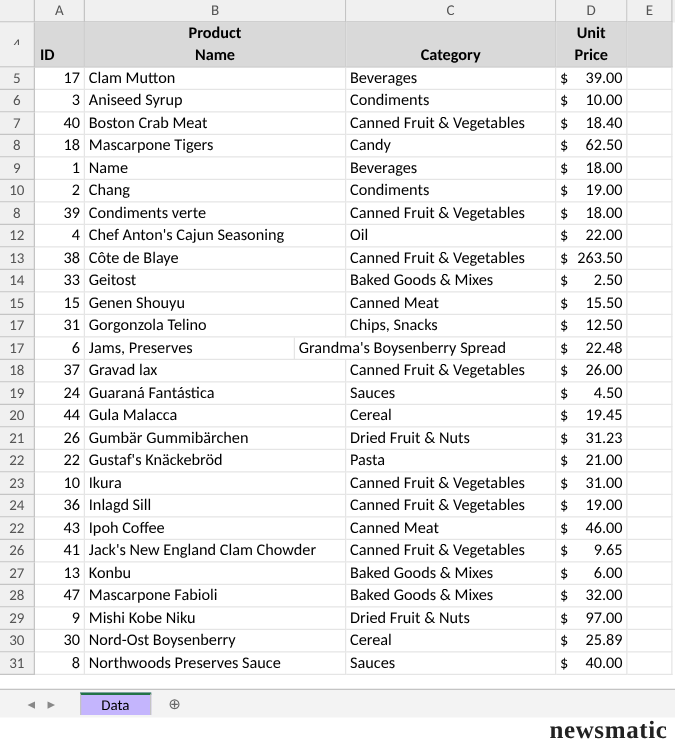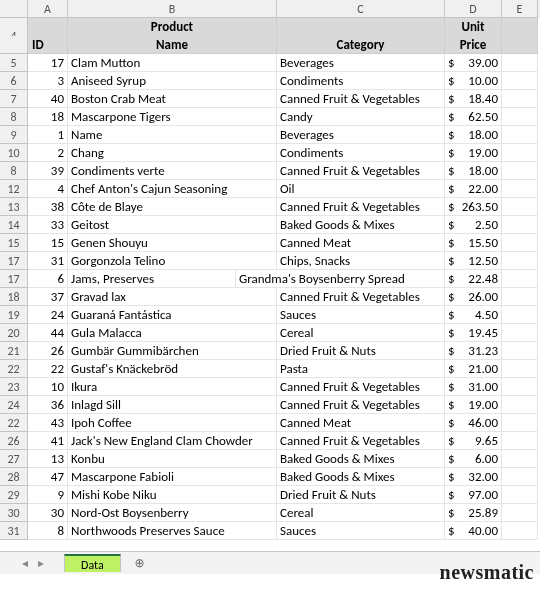--- a/index.html
+++ b/index.html
@@ -123,21 +123,21 @@
     width: 14px;
     height: 14px;
     display: flex;
     align-items: center;
     justify-content: center;
     color: #888;
     margin-right: 2px;
   }
   .tab {
     padding: 2px 16px;
-    background: #bef264;
+    background: #c4b5fd;
     border: 1px solid #c4c4c4;
     border-bottom: none;
     border-top: 2px solid #217346;
     margin-right: 0;
     height: 18px;
     line-height: 14px;
     box-sizing: border-box;
   }
   .addsheet {
     width: 20px;
@@ -145,21 +145,21 @@
     display: flex;
     align-items: center;
     justify-content: center;
     color: #666;
     margin-left: 8px;
     border: 1px solid transparent;
     border-radius: 50%;
   }
   .watermark {
     position: absolute;
-    bottom: 14px;
+    bottom: 2px;
     right: 6px;
     font-family: Georgia, serif;
     font-weight: 700;
     font-size: 20px;
     letter-spacing: 0.5px;
     color: #222;
   }
   .tblhead-row .center { text-align: center; }
 </style>
 </head>

